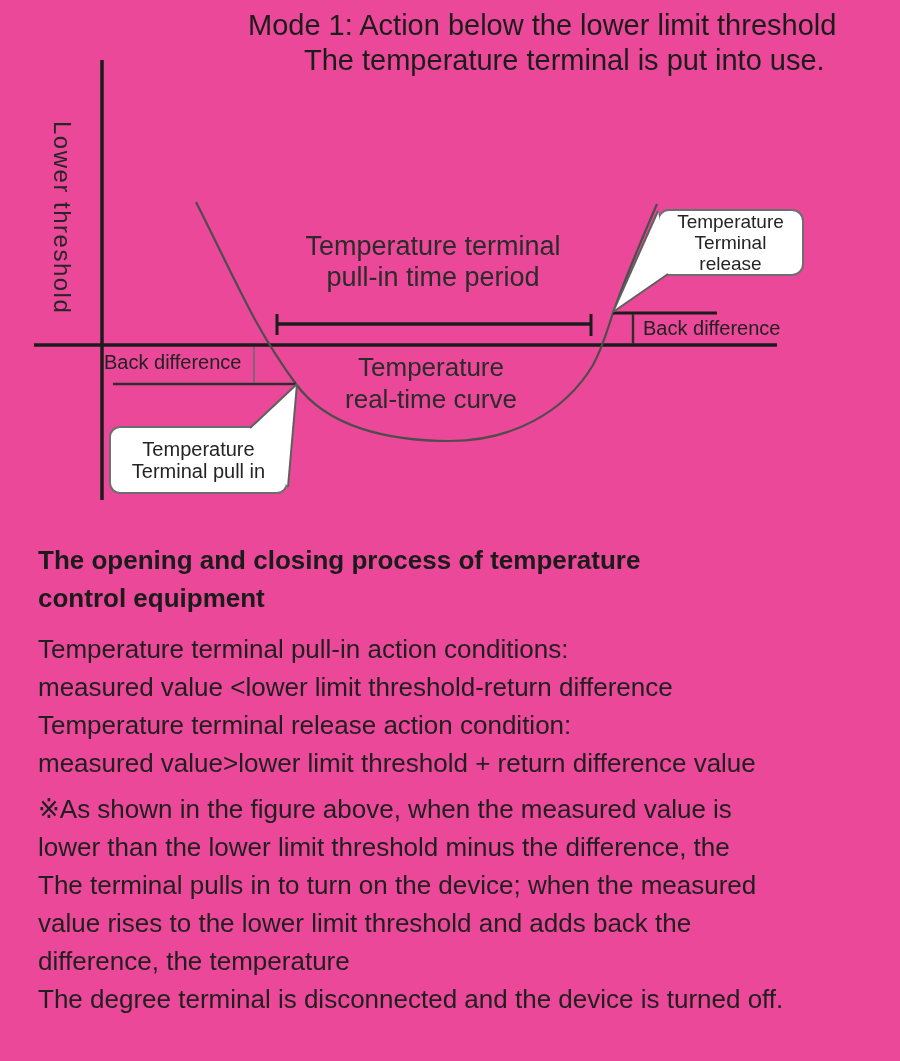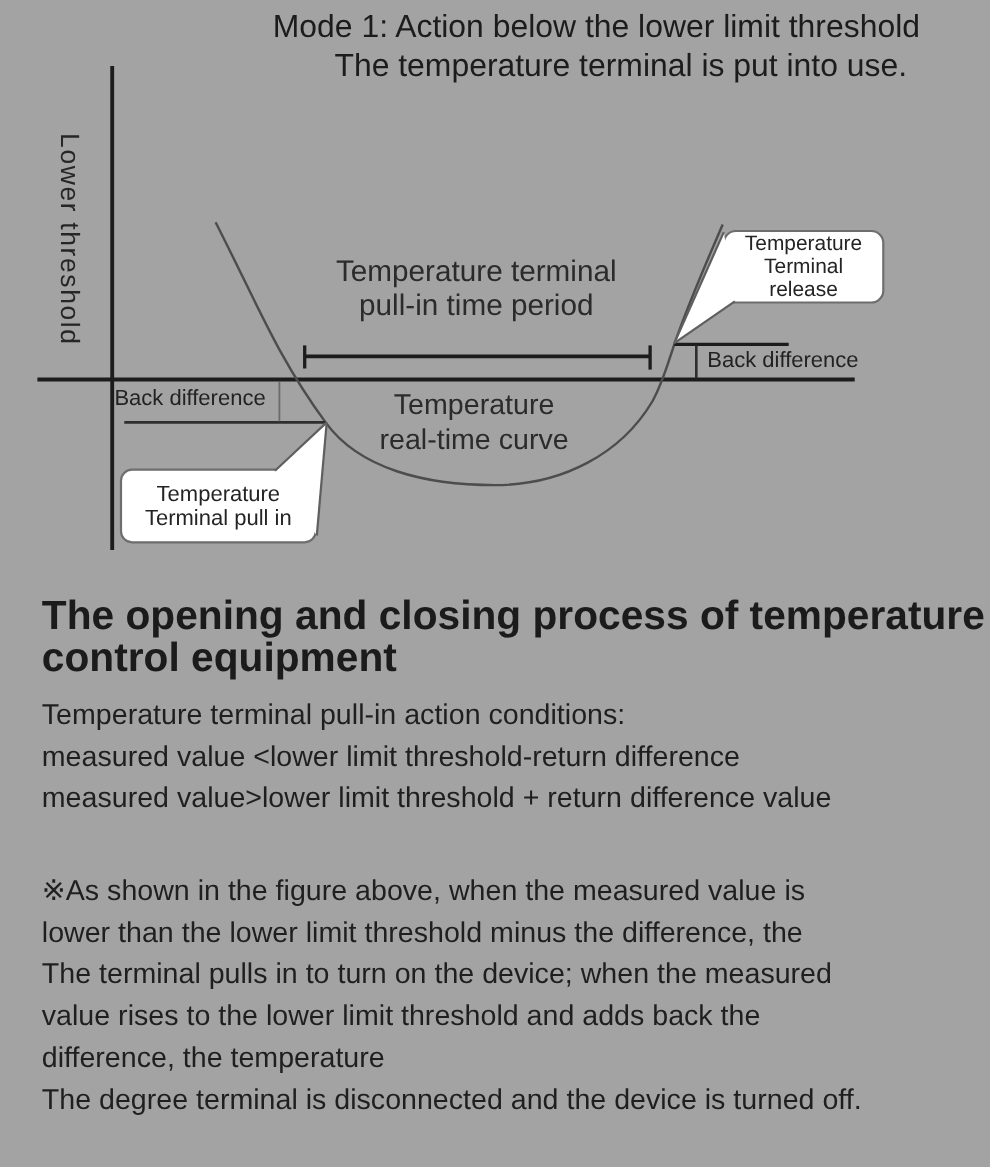--- a/index.html
+++ b/index.html
@@ -1,20 +1,20 @@
 <!DOCTYPE html>
 <html><head>
 <meta charset="utf-8">
 <style>
   html, body { margin: 0; padding: 0; background: #ffffff; }
   .page {
     position: relative;
     width: 900px;
     height: 1061px;
-    background: #a3a3a3;
+    background: #ec4899;
     font-family: "Liberation Sans", "DejaVu Sans", sans-serif;
     color: #1f1f1f;
     overflow: hidden;
   }
   .abs { position: absolute; }
   .nowrap { white-space: nowrap; }
 
   
   .diagram { position: absolute; left: 0; top: 0; width: 900px; height: 515px; }
   .diagram svg { position: absolute; left: 0; top: 0; }
@@ -46,21 +46,21 @@
     display: flex; flex-direction: column;
     align-items: center; justify-content: center;
     text-align: center; color: #242424;
   }
   .callout-pullin-text  { left: 110px; top: 427px; width: 177px; height: 66px; font-size: 20px; line-height: 22px; }
   .callout-release-text { left: 658px; top: 210px; width: 145px; height: 65px; font-size: 19px; line-height: 21px; }
 
   
   .section-heading {
     left: 38px; top: 541px;
-    font-size: 37px; line-height: 38px; font-weight: bold; color: #1b1b1b;
+    font-size: 26px; line-height: 38px; font-weight: bold; color: #1b1b1b;
   }
   .body-block { left: 38px; font-size: 26px; line-height: 38px; color: #1f1f1f; }
   .conditions-block { top: 630px; }
   .note-block { top: 790px; }
 </style>
 </head>
 <body>
 
 <div class="page">
 
@@ -125,20 +125,21 @@
   </div>
 
   <div class="abs section-heading">
     <div class="nowrap">The opening and closing process of temperature</div>
     <div class="nowrap">control equipment</div>
   </div>
 
   <div class="abs body-block conditions-block">
     <div class="nowrap">Temperature terminal pull-in action conditions:</div>
     <div class="nowrap">measured value &lt;lower limit threshold-return difference</div>
+    <div class="nowrap">Temperature terminal release action condition:</div>
     <div class="nowrap">measured value&gt;lower limit threshold + return difference value</div>
   </div>
 
   <div class="abs body-block note-block">
     <div class="nowrap">※As shown in the figure above, when the measured value is</div>
     <div class="nowrap">lower than the lower limit threshold minus the difference, the</div>
     <div class="nowrap">The terminal pulls in to turn on the device; when the measured</div>
     <div class="nowrap">value rises to the lower limit threshold and adds back the</div>
     <div class="nowrap">difference, the temperature</div>
     <div class="nowrap">The degree terminal is disconnected and the device is turned off.</div>

